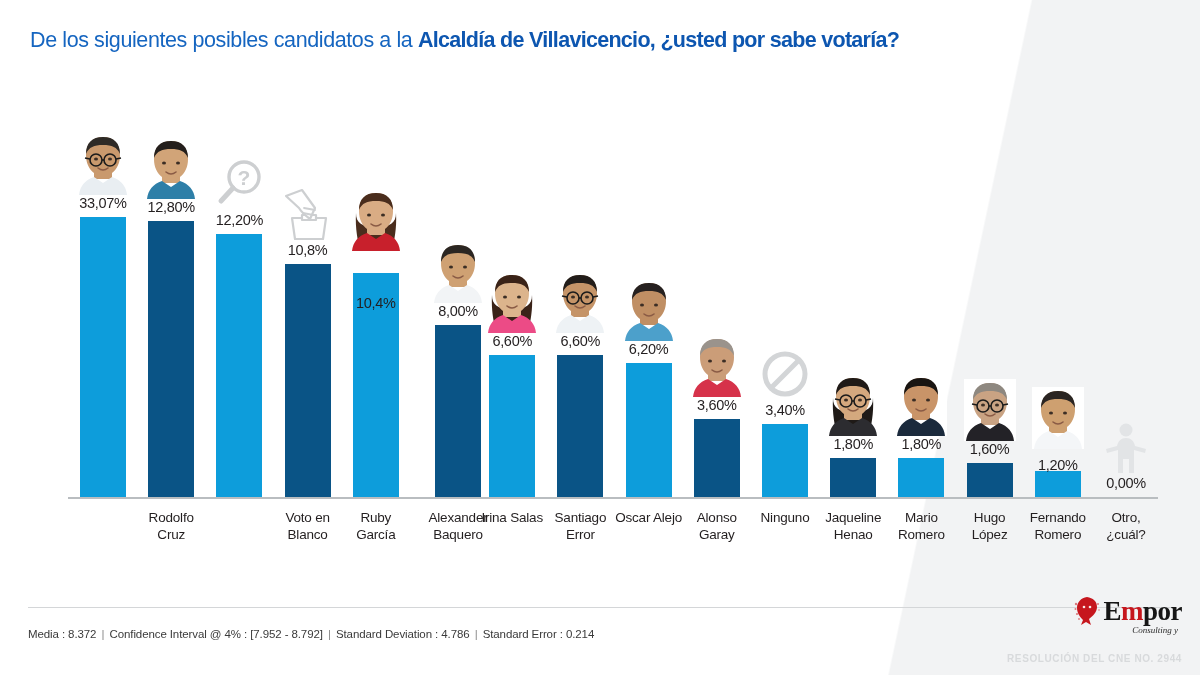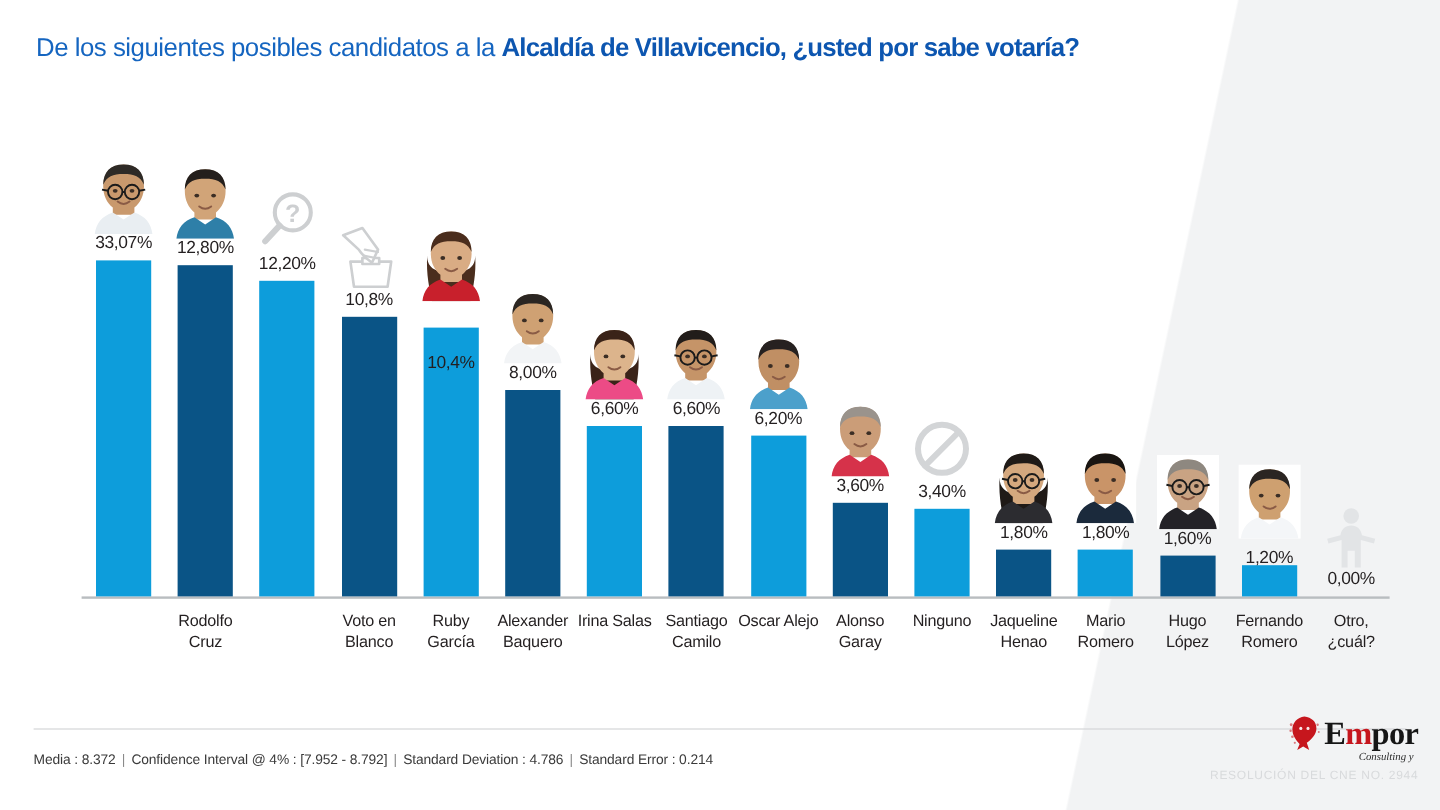--- a/index.html
+++ b/index.html
@@ -175,24 +175,24 @@
   #logo-tagline {
     font-family: "Liberation Serif", serif;
     font-style: italic;
     font-size: 9px;
     color: #2a2a2a;
     margin-top: -1px;
     margin-right: 4px;
   }
   #logo-resolution {
     font-size: 10px;
-    font-weight: normal;
+    font-weight: bold;
     letter-spacing: 0.6px;
     color: #d8dadc;
-    margin-top: 6px;
+    margin-top: 18px;
   }
 </style>
 </head>
 <body>
 
 <div id="bg-wedge"></div>
 
 <div id="title-bar">
   <div id="chart-title">
     <span>De los siguientes posibles candidatos a la </span><span class="strong">Alcaldía de Villavicencio, ¿usted por sabe votaría?</span>
@@ -290,21 +290,21 @@
             <ellipse cx="33" cy="26" rx="2" ry="1.6" fill="#3b2e25"></ellipse>
             <path d="M21 35 Q26 39 31 35" stroke="#8a5b45" stroke-width="1.6" fill="none" stroke-linecap="round"></path>
             <path d="M17 44 C8 47 3 53 2 62 L50 62 C49 53 44 47 35 44 L26 50 Z" fill="#c8202c"></path>
           </svg>
         </div>
         <div class="cat-label">
           <div>Ruby</div>
           <div>García</div>
         </div>
       </div>
-      <div class="bar-slot" style="left: 402px; width: 84px;">
+      <div class="bar-slot" style="left: 416px; width: 84px;">
         <div class="bar dark" style="height: 172.308px;"></div>
         <div class="bar-value" style="top: 302.692px;">8,00%</div>
         <div class="thumb" style="top: 240.692px;">
           <svg viewBox="0 0 52 62" xmlns="http://www.w3.org/2000/svg">
             <rect width="52" height="62" fill="#ffffff"></rect>
             <path d="M26 4 C15 4 9 11 9 22 C9 30 12 36 17 40 L17 46 L35 46 L35 40 C40 36 43 30 43 22 C43 11 37 4 26 4 Z" fill="#cfa173"></path>
             <path d="M9 21 C9 10 15 4 26 4 C37 4 43 10 43 21 C40 14 35 12 26 12 C17 12 12 14 9 21 Z" fill="#2b2622"></path>
             <ellipse cx="19" cy="26" rx="2" ry="1.6" fill="#3b2e25"></ellipse>
             <ellipse cx="33" cy="26" rx="2" ry="1.6" fill="#3b2e25"></ellipse>
             <path d="M21 35 Q26 39 31 35" stroke="#8a5b45" stroke-width="1.6" fill="none" stroke-linecap="round"></path>
@@ -351,21 +351,21 @@
               <circle cx="33" cy="27" r="6"></circle>
               <line x1="25" y1="27" x2="27" y2="27"></line>
               <line x1="13" y1="26" x2="8" y2="25"></line>
               <line x1="39" y1="26" x2="44" y2="25"></line>
             </g>
             <path d="M17 44 C8 47 3 53 2 62 L50 62 C49 53 44 47 35 44 L26 50 Z" fill="#eef2f5"></path>
           </svg>
         </div>
         <div class="cat-label">
           <div>Santiago</div>
-          <div>Camilo</div>
+          <div>Error</div>
         </div>
       </div>
       <div class="bar-slot" style="left: 606.6px; width: 84px;">
         <div class="bar light" style="height: 133.538px;"></div>
         <div class="bar-value" style="top: 341.462px;">6,20%</div>
         <div class="thumb" style="top: 279.462px;">
           <svg viewBox="0 0 52 62" xmlns="http://www.w3.org/2000/svg">
             <rect width="52" height="62" fill="#ffffff"></rect>
             <path d="M26 4 C15 4 9 11 9 22 C9 30 12 36 17 40 L17 46 L35 46 L35 40 C40 36 43 30 43 22 C43 11 37 4 26 4 Z" fill="#c08f64"></path>
             <path d="M9 21 C9 10 15 4 26 4 C37 4 43 10 43 21 C40 14 35 12 26 12 C17 12 12 14 9 21 Z" fill="#262120"></path>

